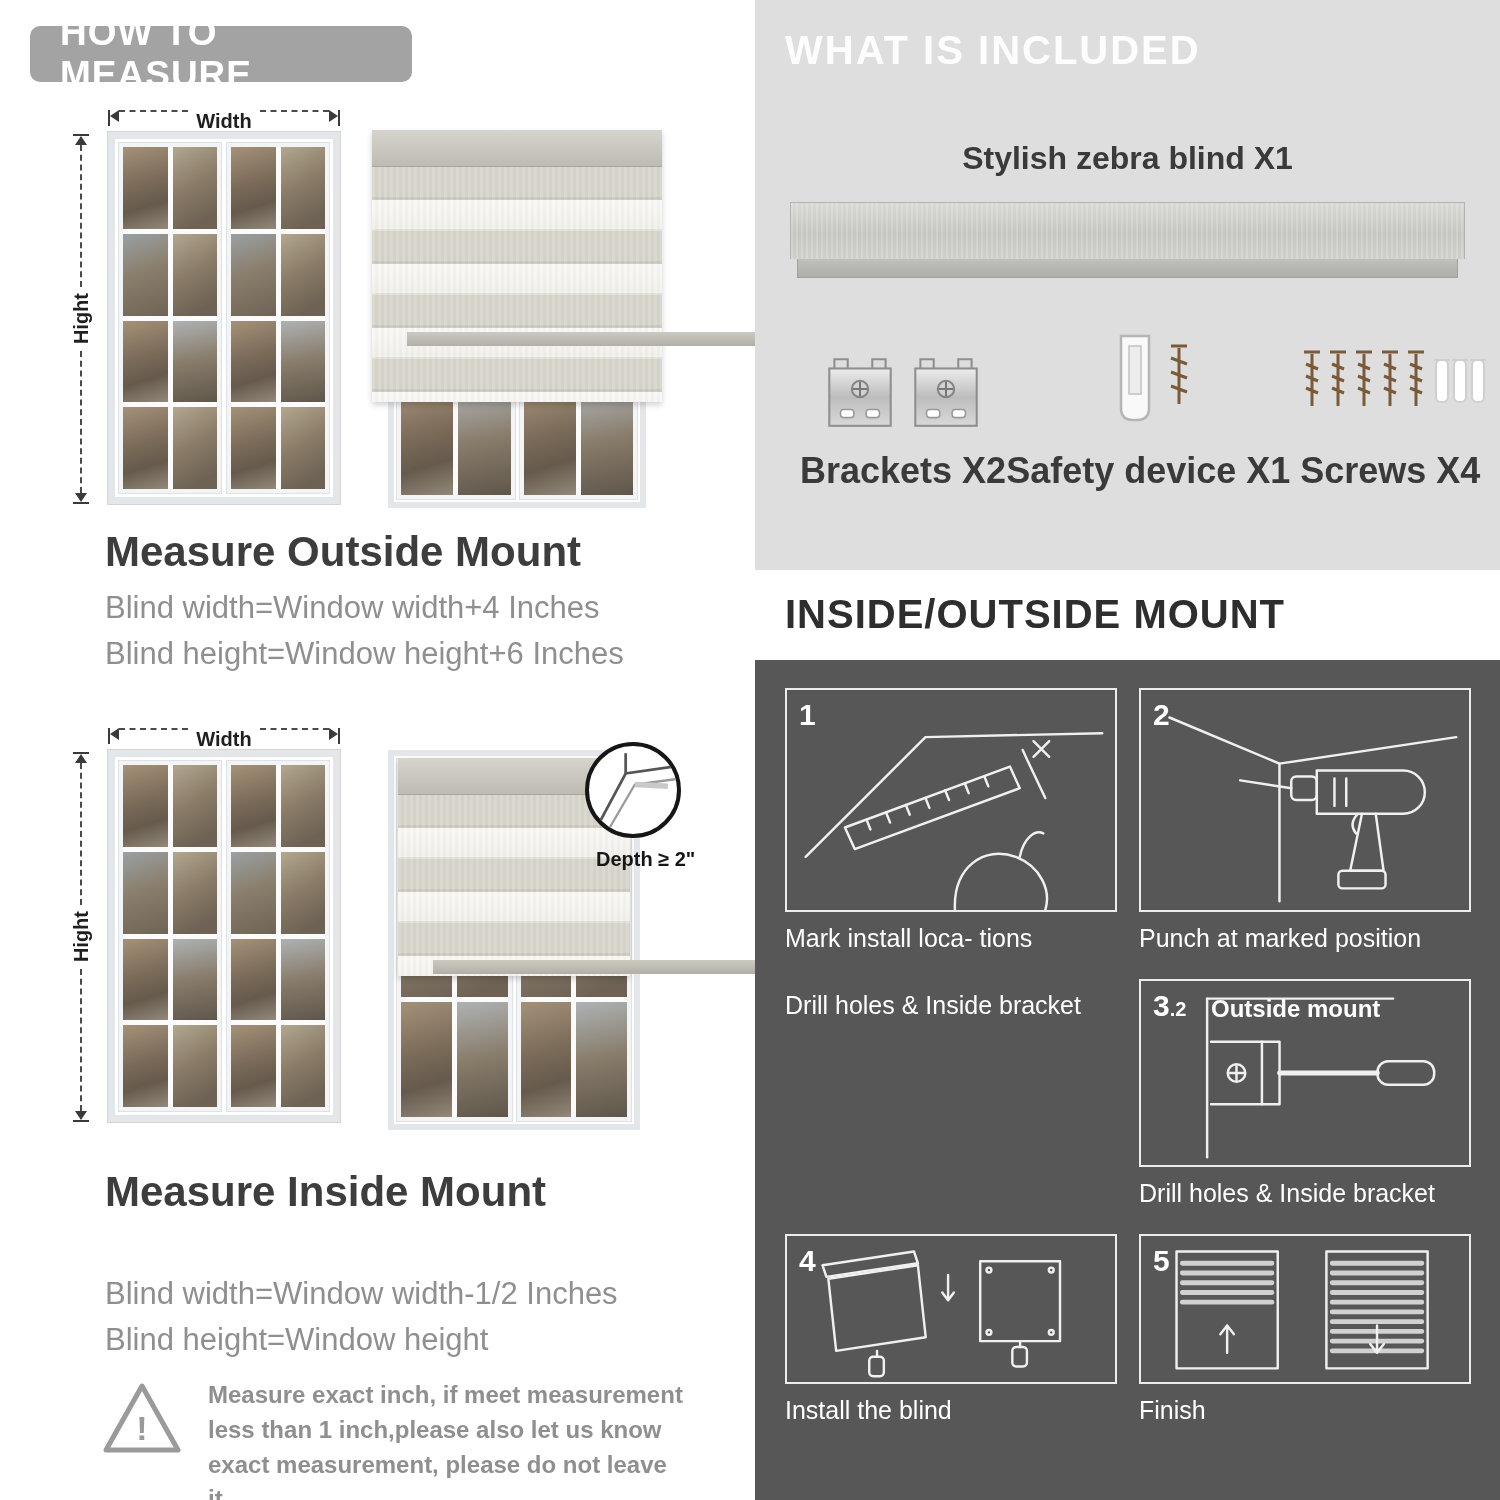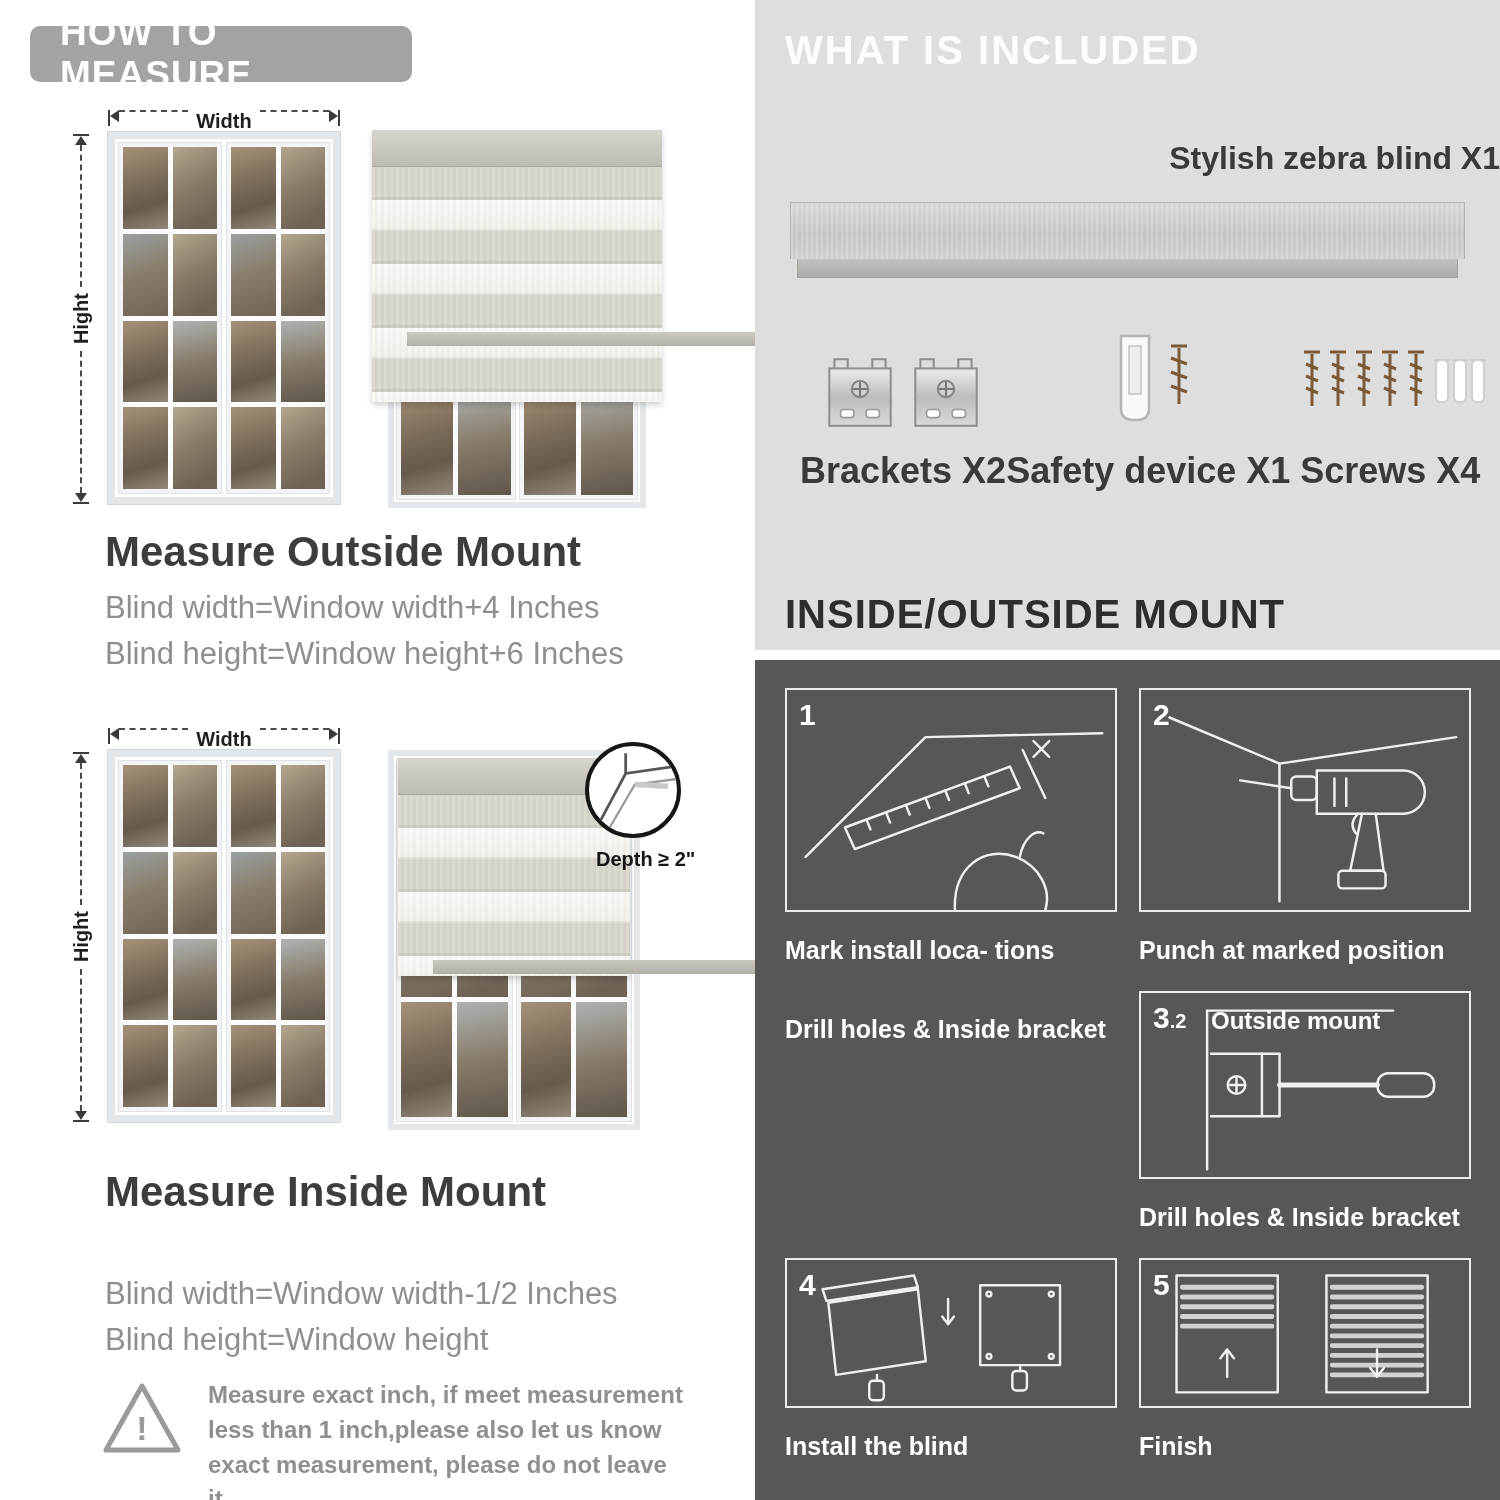--- a/index.html
+++ b/index.html
@@ -56,23 +56,23 @@
   .detail svg{width:100%;height:100%}
   .depth-lbl{position:absolute;font-size:20px;font-weight:700;color:#161616;white-space:nowrap}
 
   .title{position:absolute;font-size:42px;font-weight:700;color:#3d3d3d}
   .gline{position:absolute;font-size:31px;font-weight:400;color:#8f8f8f;white-space:nowrap}
 
   .warn{position:absolute;display:flex;gap:24px;align-items:flex-start}
   .warn-txt{font-size:24px;font-weight:700;color:#8f8f8f;line-height:1.45;width:475px}
 
   
-  .panel-included{position:absolute;left:755px;top:0;width:745px;height:650px;background:#dedede}
+  .panel-included{position:absolute;left:755px;top:0;width:745px;height:570px;background:#dedede}
   .hdr-right{position:absolute;left:30px;top:28px;color:#fdfdfd;font-size:40px;font-weight:700;letter-spacing:2px}
-  .blind-lbl{position:absolute;top:140px;width:100%;text-align:right;font-size:32px;font-weight:700;color:#3a3a3a}
+  .blind-lbl{position:absolute;top:140px;width:100%;text-align:center;font-size:32px;font-weight:700;color:#3a3a3a}
   .rail{position:absolute;left:35px;top:202px;width:675px}
   .rail-top{height:56px;border:1px solid #b3b3af;border-bottom:none;background:
       repeating-linear-gradient(90deg,rgba(255,255,255,.18) 0 2px,rgba(0,0,0,0) 2px 5px),
       linear-gradient(180deg,#d8d8d5 0%,#c5c5c1 55%,#cfcfcb 100%)}
   .rail-front{height:18px;margin:0 7px;border:1px solid #a2a29e;border-top:none;
       background:linear-gradient(180deg,#c0c0bc,#adada9)}
   .items{position:absolute;left:45px;right:45px;top:330px;display:flex;justify-content:space-between;align-items:flex-end}
   .item{display:flex;flex-direction:column;align-items:center;gap:16px}
   .item-icons{display:flex;gap:14px;align-items:flex-end}
   .item-lbl{font-size:36px;font-weight:700;color:#3a3a3a;white-space:nowrap}
@@ -80,21 +80,21 @@
   .mount-hdr{position:absolute;left:785px;top:592px;font-size:40px;font-weight:700;color:#2e2e2e;letter-spacing:1px}
   .panel-dark{position:absolute;left:755px;top:660px;width:745px;height:840px;background:#575757}
   .steps{position:absolute;left:30px;top:28px;display:grid;grid-template-columns:332px 332px;
          column-gap:22px;row-gap:26px}
   .step{display:flex;flex-direction:column}
   .art-box{position:relative;border:2px solid #ececec;box-sizing:border-box}
   .r1 .art-box{height:224px}.r2 .art-box{height:188px}.r3 .art-box{height:150px}
   .step-num{position:absolute;left:12px;top:8px;color:#fff;font-weight:700;font-size:30px;z-index:2}
   .step-sub{font-size:20px;font-weight:700}
   .inner-lbl{position:absolute;left:70px;top:14px;color:#fff;font-weight:700;font-size:24px;z-index:2}
-  .caption{margin-top:24px;color:#fff;font-weight:700;font-size:25px;white-space:nowrap}
+  .caption{margin-top:12px;color:#fff;font-weight:400;font-size:25px;white-space:nowrap}
   .art{position:absolute;left:0;top:0;width:100%;height:100%}
   .art path,.art line,.art rect,.art polygon,.art circle,.art ellipse{
       fill:none;stroke:#f0f0f0;stroke-width:2.5;stroke-linecap:round;stroke-linejoin:round}
   .art .thick{stroke-width:5}
   .art .stripes{stroke-width:5;opacity:.8}
 </style>
 </head>
 <body>
 
 <div class="canvas">

